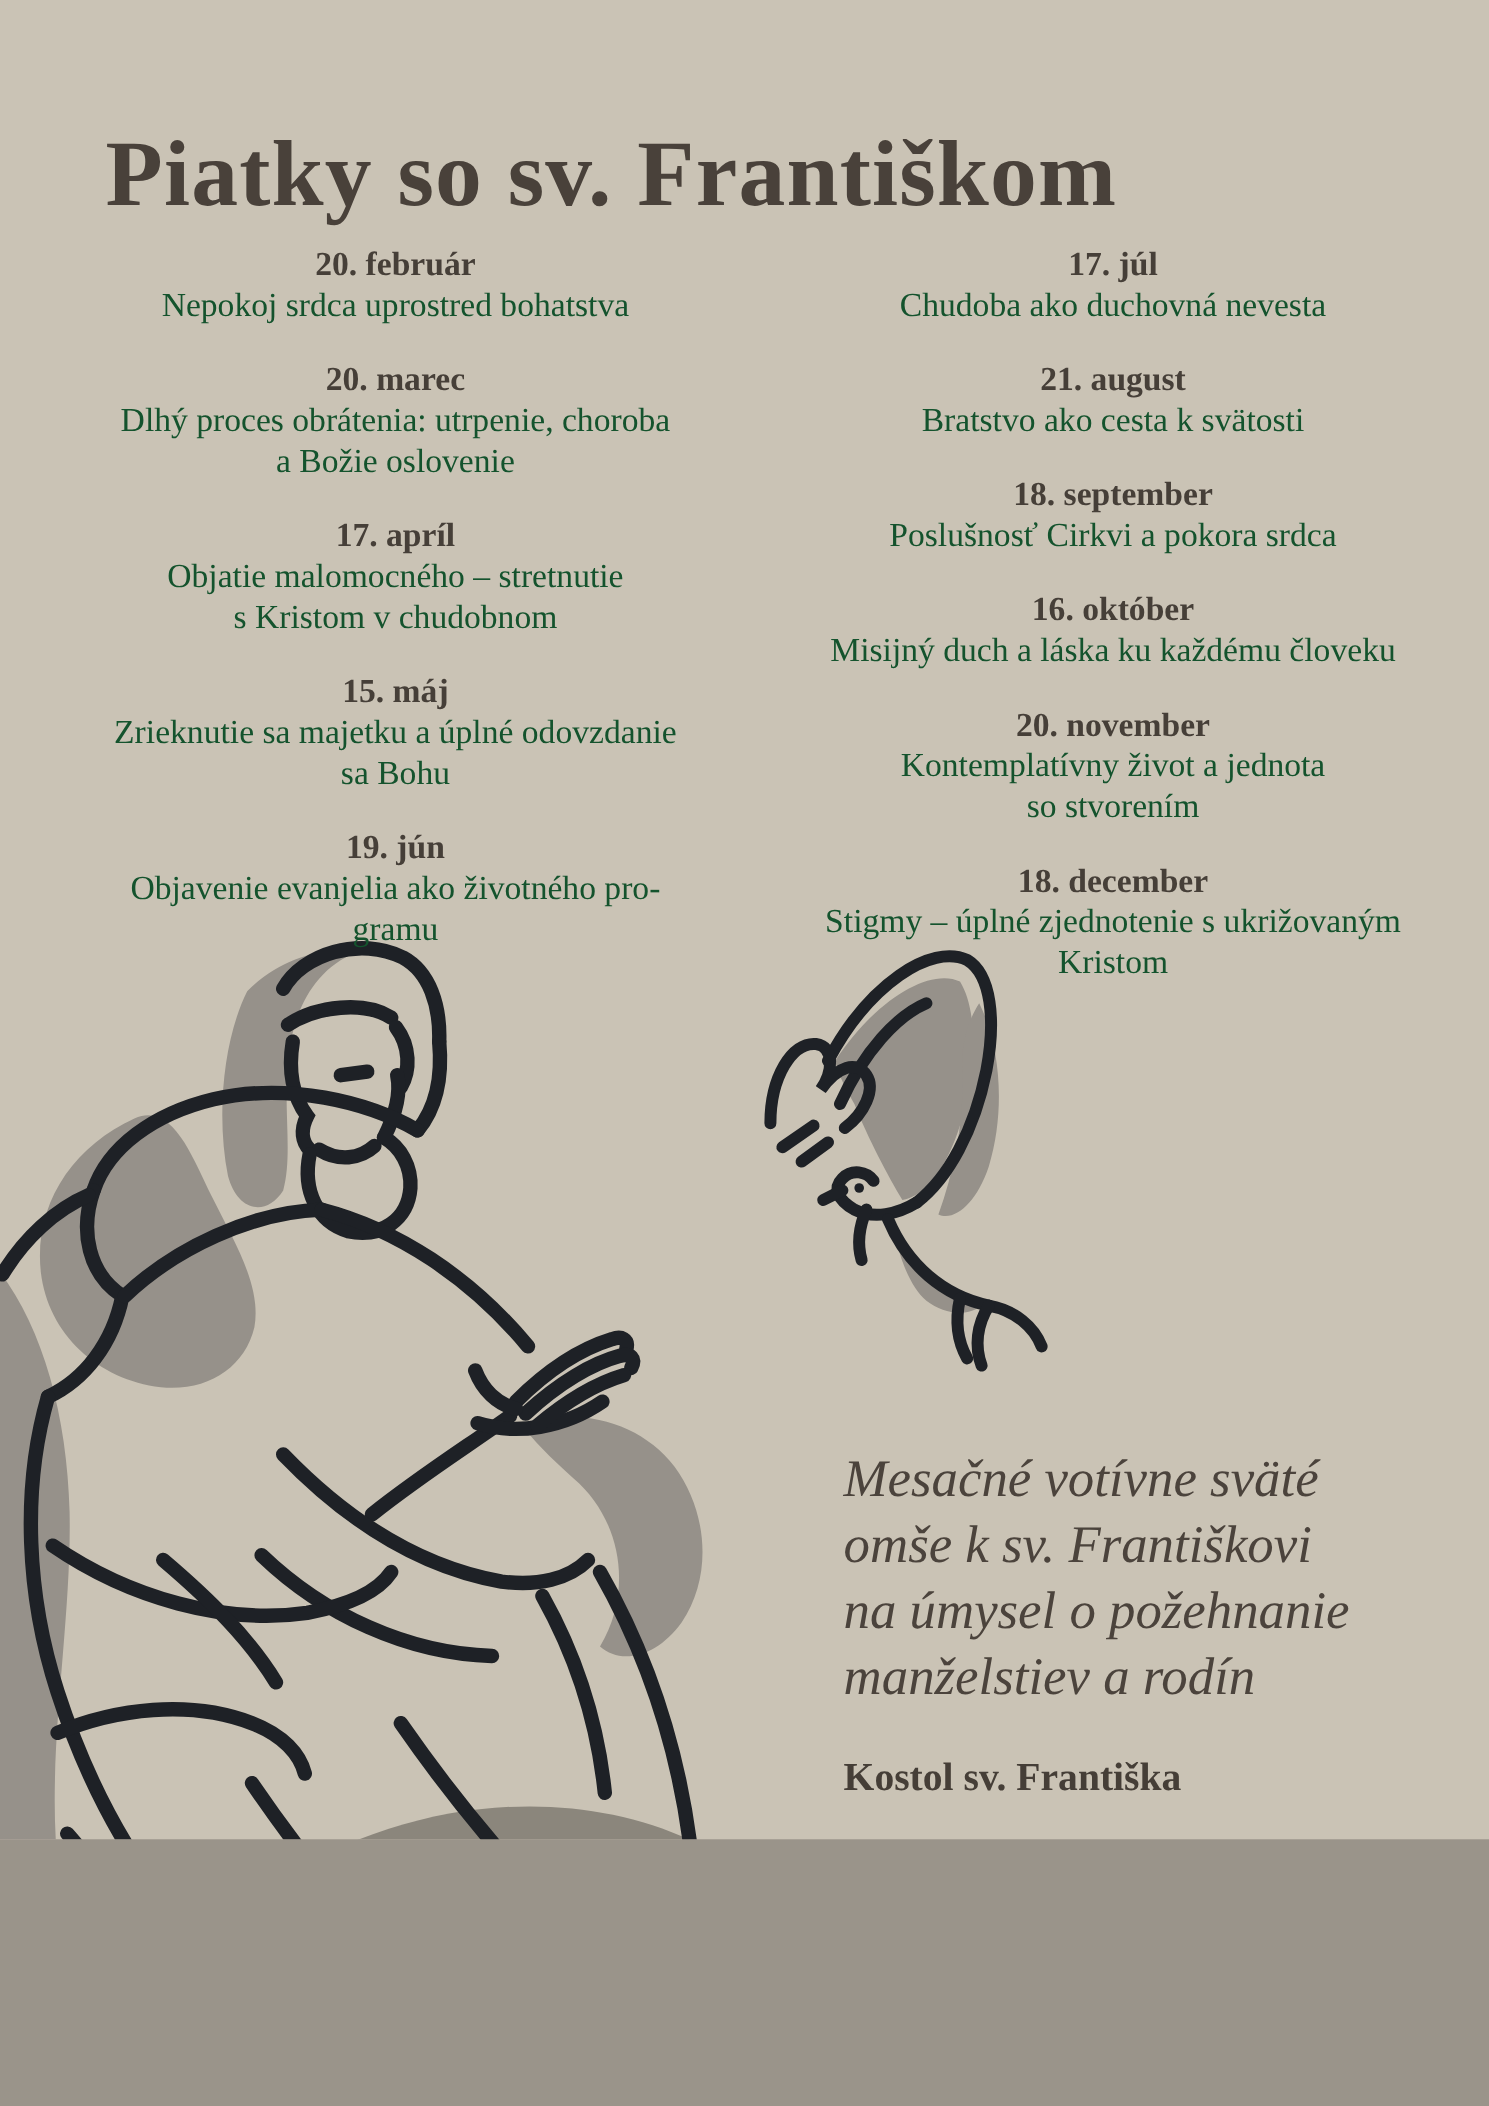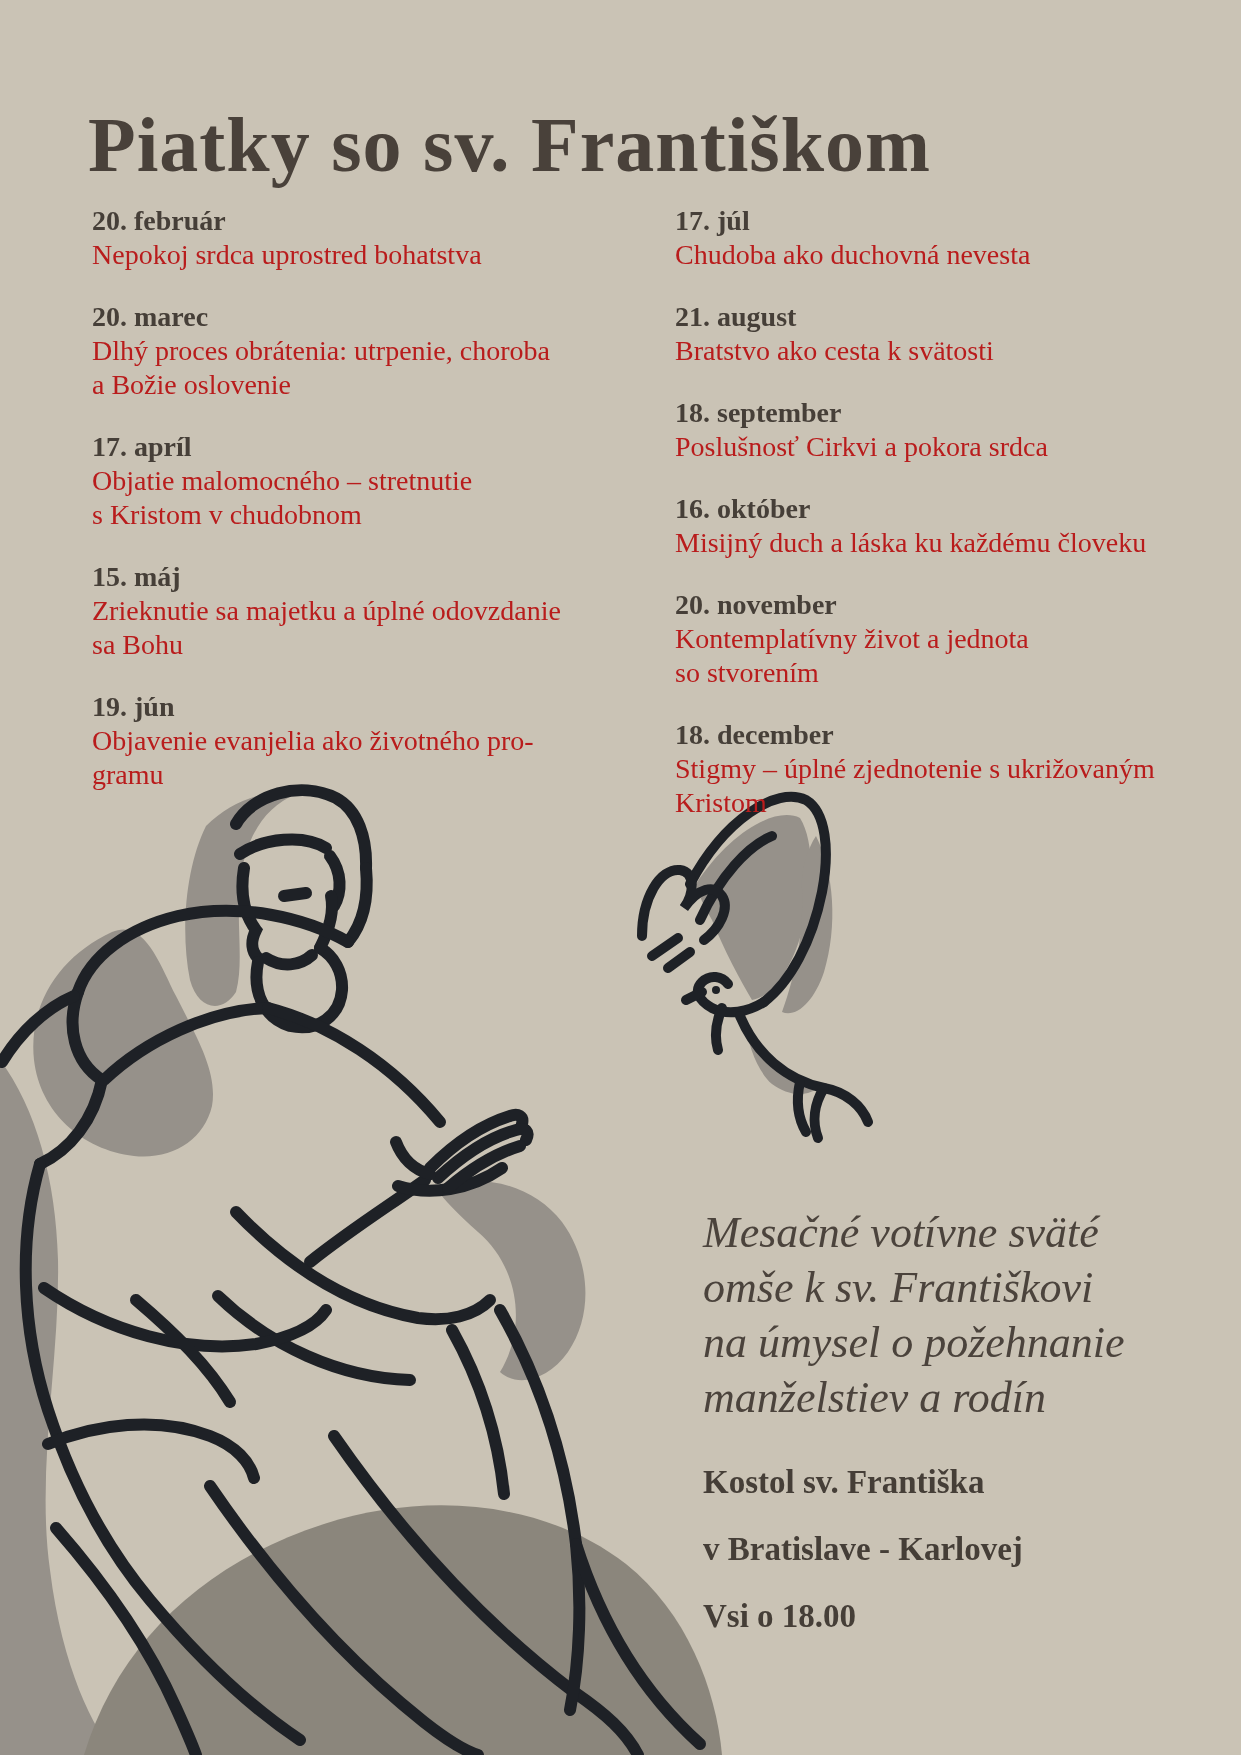--- a/index.html
+++ b/index.html
@@ -1,32 +1,32 @@
 <!DOCTYPE html>
 <html><head>
 <meta charset="utf-8">
 <style>
   html,body { margin:0; padding:0; background:#9a948a; }
   .poster {
-    position:relative; width:1241px; height:1755px; margin:0 auto;
+    position:relative; width:1241px; height:1533px; margin:0 auto;
     background:#cac3b5; overflow:hidden;
     font-family:"Liberation Serif", serif; color:#4c443d;
   }
   .illustration { position:absolute; left:0; top:0; width:1241px; height:1755px; z-index:1; }
   .layer { position:absolute; z-index:2; }
   .title {
     left:88px; top:50px; font-size:78px; line-height:1.1;
     color:#49413a; letter-spacing:1px; white-space:nowrap;
   }
-  .col { top:204px; font-size:28px; line-height:34px; }
+  .col { top:204px; font-size:28px; line-height:34px;text-align:center; }
   .col-left  { left:92px;  width:475px; }
   .col-right { left:630px; width:505px;margin-left:45px; }
   .entry { margin-bottom:28px; }
   .entry .date { font-weight:bold; color:#463f38; }
-  .entry .desc { white-space:pre-line; color:#b91c1c; }
+  .entry .desc { white-space:pre-line; color:#14532d; }
   .footer { left:703px; top:1205px; width:490px; }
   .emphasis {
     margin:0 0 24px 0; font-style:italic; font-size:44px; line-height:55px;
     white-space:pre-line; color:#4b433c;
   }
   .venue {
     margin:0; font-weight:bold; font-size:33px; line-height:67px;
     white-space:pre-line; color:#453e37;
   }
 </style>

